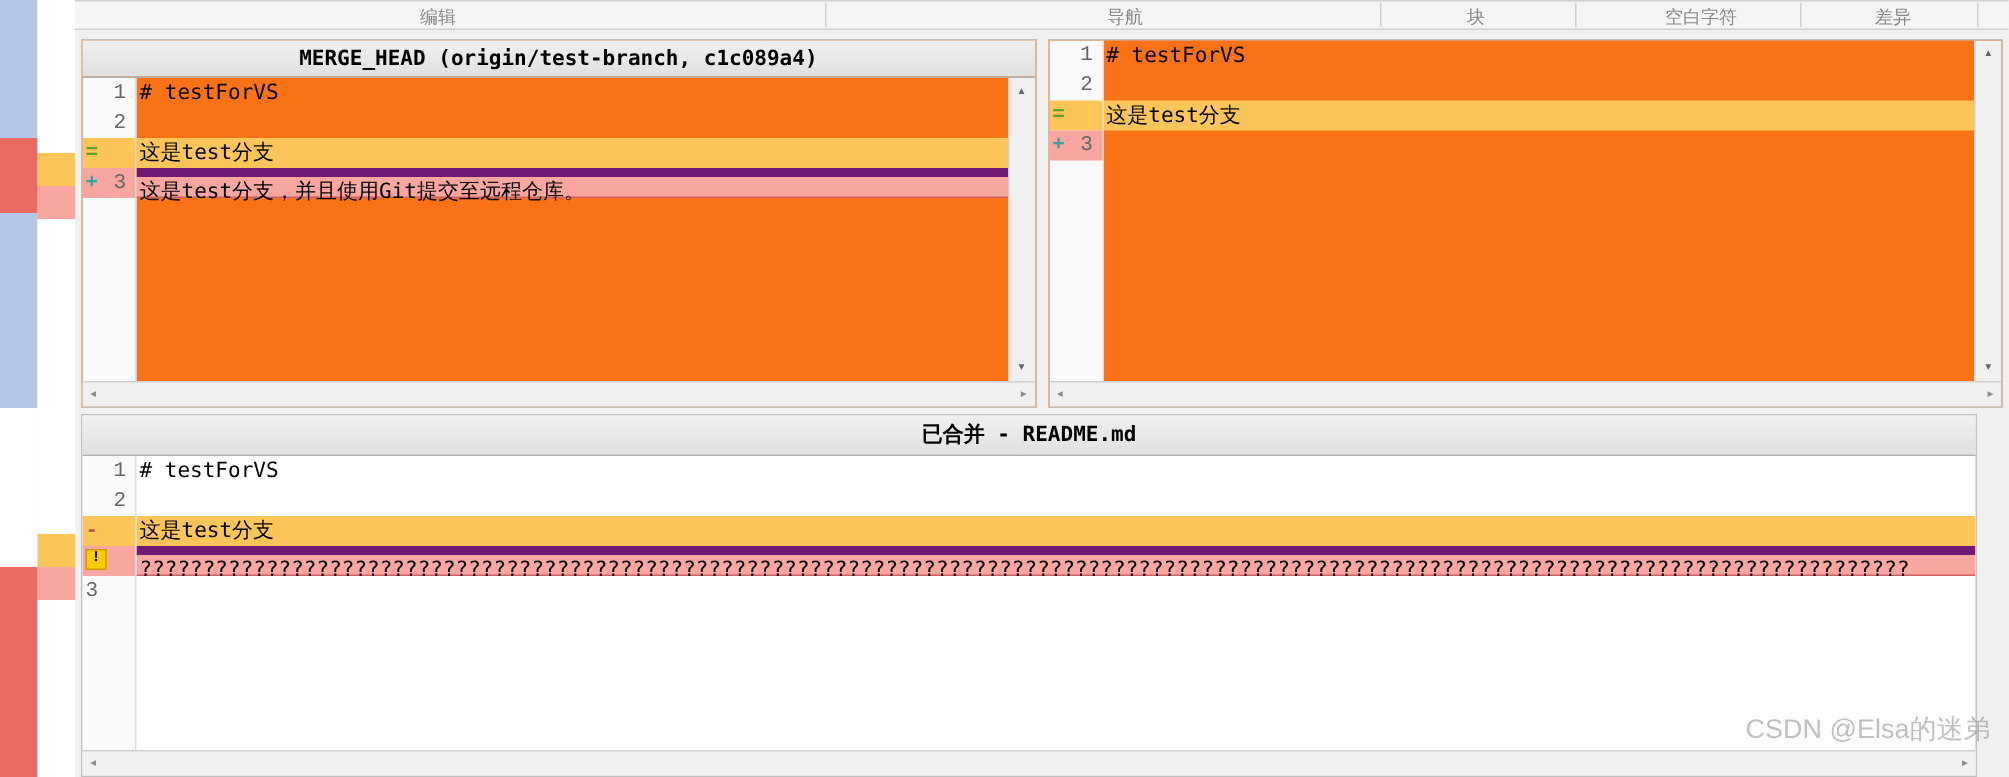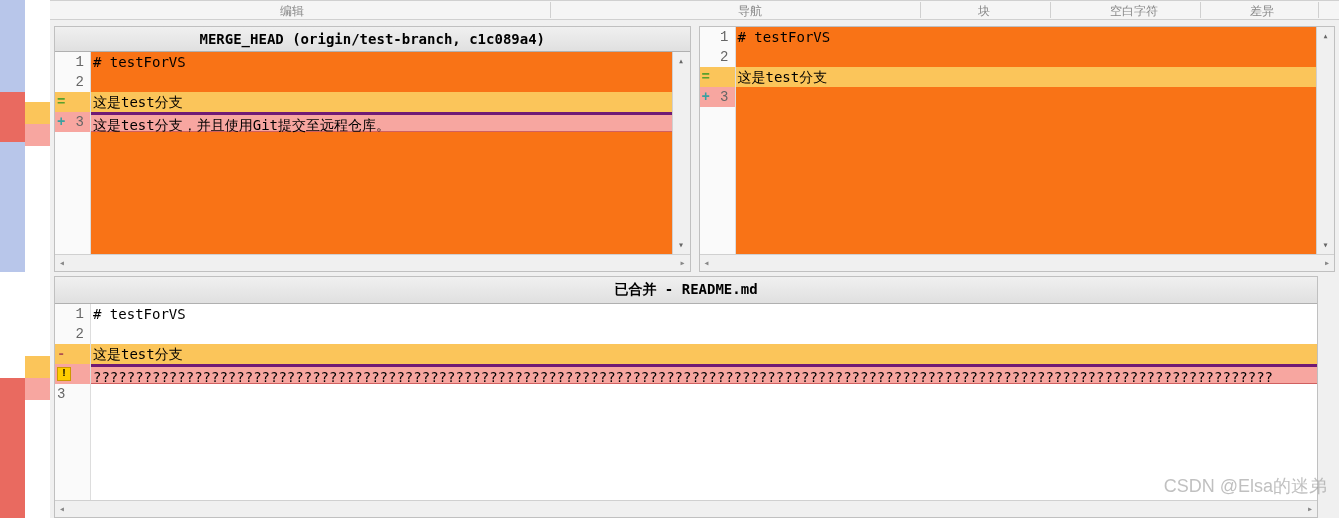--- a/index.html
+++ b/index.html
@@ -97,21 +97,21 @@
   overflow: hidden;
 }
 .code-line {
   height: 20px;
   line-height: 20px;
   padding-left: 2px;
   white-space: nowrap;
   font-family: Consolas, "Microsoft YaHei", monospace;
 }
 .hl-yellow { background: #fbc55a; }
-.hl-red { background: #f7a6a0; border-top: 3px solid #701a75; border-bottom: 1px solid #d06060; }
+.hl-red { background: #f7a6a0; border-top: 6px solid #701a75; border-bottom: 1px solid #d06060; }
 .vscroll {
   width: 18px;
   background: #f0f0f0;
   border-left: 1px solid #d0d0d0;
   position: relative;
 }
 .vscroll-arrow {
   position: absolute;
   left: 0; width: 100%;
   height: 18px;

